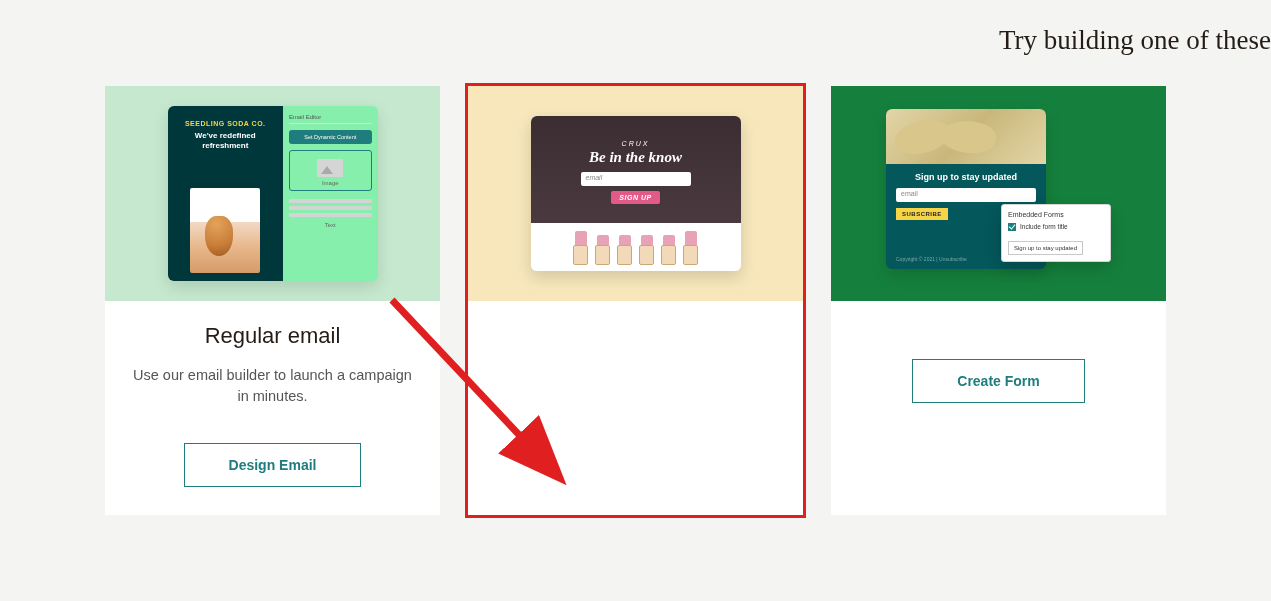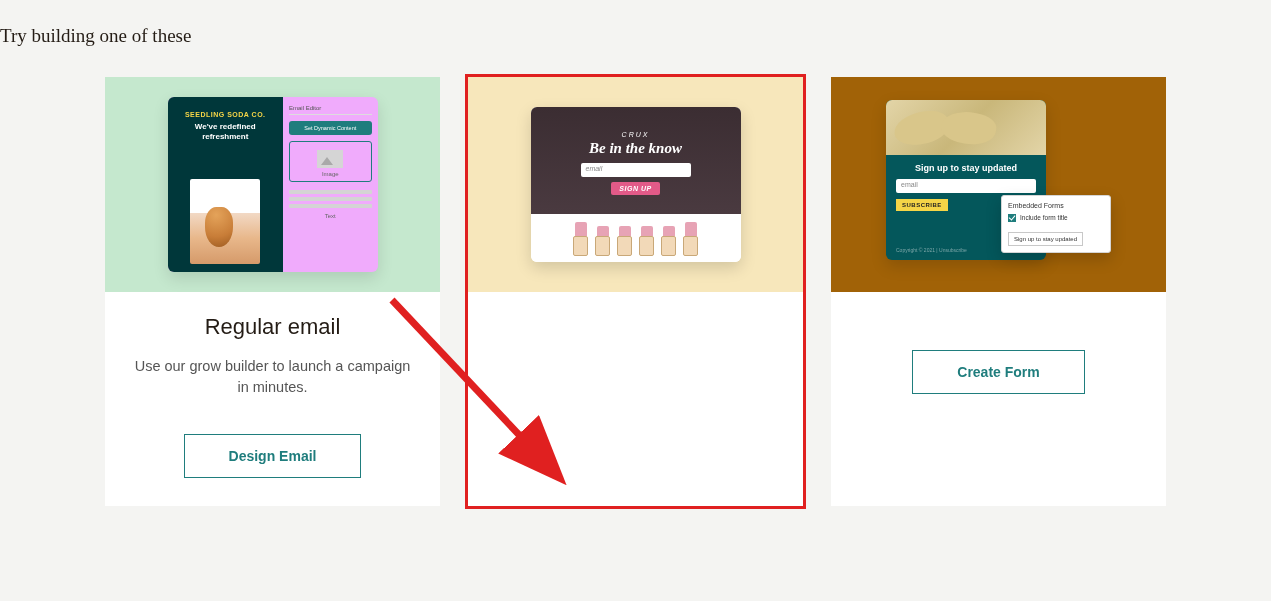--- a/index.html
+++ b/index.html
@@ -10,23 +10,23 @@
     body {
       font-family: -apple-system, BlinkMacSystemFont, "Helvetica Neue", Helvetica, Arial, sans-serif;
       background: #f4f4f2;
       width: 1271px;
       height: 601px;
       overflow: hidden;
       position: relative;
     }
     .page-title {
       font-family: Georgia, "Times New Roman", serif;
-      font-size: 19px;
+      font-size: 27px;
       color: #241c15;
-      text-align: left;
+      text-align: right;
       padding: 25px 0 30px 0;
       font-weight: 400;
     }
     .cards-row {
       display: flex;
       justify-content: center;
       gap: 28px;
       padding: 0 20px;
     }
     .card {
@@ -42,27 +42,27 @@
     }
     .card-illustration {
       height: 215px;
       display: flex;
       align-items: center;
       justify-content: center;
       position: relative;
     }
     .bg-green { background: #c5e8ce; }
     .bg-cream { background: #f7e7bb; }
-    .bg-blue  { background: #a16207; }
+    .bg-blue  { background: #15803d; }
 
     
     .ill-email {
       width: 210px;
       height: 175px;
-      background: #f0abfc;
+      background: #86efac;
       border-radius: 6px;
       display: flex;
       box-shadow: 0 6px 16px rgba(0,0,0,.12);
       overflow: hidden;
     }
     .ill-email-left {
       width: 55%;
       background: #00373a;
       color: #fff;
       font-size: 7px;
@@ -429,21 +429,21 @@
             <span></span>
               <span></span>
               <span></span>
             <div style="font-size:6px;color:#666;text-align:center;margin-top:2px">Text</div>
           </div>
         </div>
       </div>
     </div>
     <div class="card-content">
       <h2 class="card-title">Regular email</h2>
-      <p class="card-desc">Use our grow builder to launch a campaign in minutes.</p>
+      <p class="card-desc">Use our email builder to launch a campaign in minutes.</p>
       <button class="card-button">Design Email</button>
     </div>
   </div>
 
   <div class="card highlighted">
     <div class="card-illustration bg-cream">
       <div class="ill-landing">
         <div class="ill-landing-hero">
           <div class="ill-landing-brand">CRUX</div>
           <div class="ill-landing-title">Be in the know</div>

